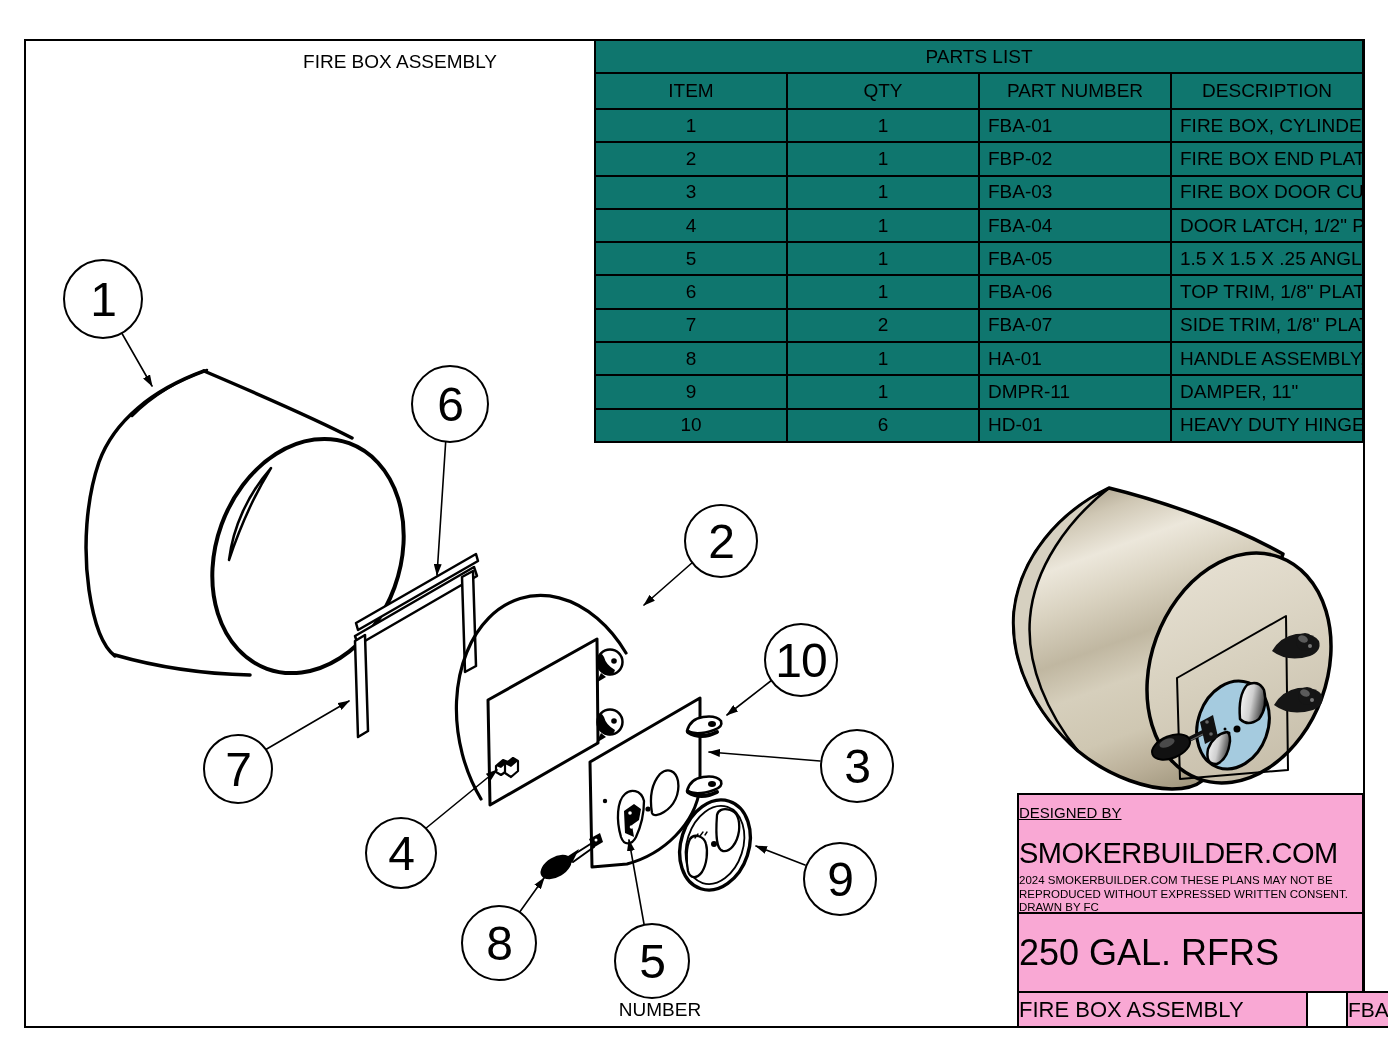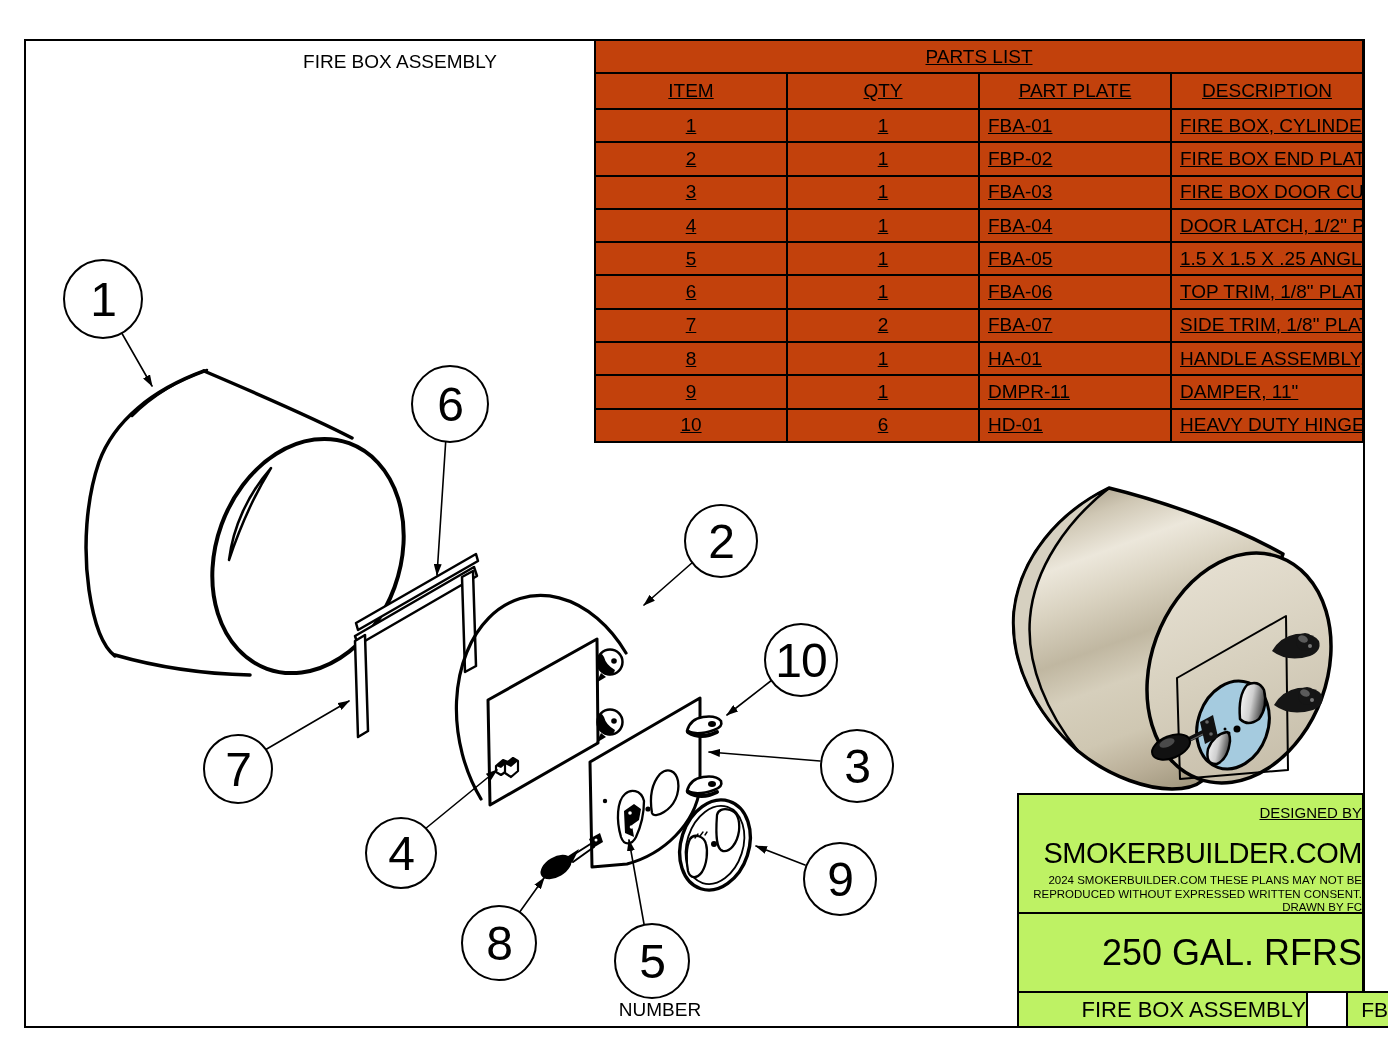--- a/index.html
+++ b/index.html
@@ -7,32 +7,32 @@
        font-family:"Liberation Sans", sans-serif;color:#000;}
   .sheet{position:absolute;inset:0;}
   svg.art{position:absolute;left:0;top:0;z-index:1;}
   .border-rect{position:absolute;left:24px;top:39px;width:1337px;height:985px;
        border:2px solid #000;z-index:2;}
   .view-title{position:absolute;left:227px;top:51px;width:270px;text-align:right;
        font-size:19px;z-index:3;}
   .scale-label{position:absolute;left:600px;top:999px;width:120px;text-align:center;
        font-size:19px;z-index:3;}
   table.parts{position:absolute;left:594px;top:39px;width:770px;z-index:3;
-       border-collapse:collapse;table-layout:fixed;background:#c2410c;text-decoration:underline;}
+       border-collapse:collapse;table-layout:fixed;background:#0f766e;}
   table.parts td,table.parts th{border:2px solid #000;font-size:19px;font-weight:normal;
        padding:0 0 0 0;overflow:hidden;white-space:nowrap;}
   td.t-title{height:31px;text-align:center;font-size:20px;}
   tr.hdr th{height:34px;text-align:center;}
   tr.prow td{height:31.3px;}
   .c-item,.c-qty{text-align:center;}
   .c-part,.c-desc{text-align:left;padding-left:8px !important;}
   .balloon{position:absolute;z-index:4;border:2px solid #000;border-radius:50%;
        background:#fff;display:flex;align-items:center;justify-content:center;
        font-size:48px;letter-spacing:-1px;}
-  .tb{position:absolute;border:2px solid #000;z-index:3;background:#bef264;text-align:right;}
+  .tb{position:absolute;border:2px solid #000;z-index:3;background:#f9a8d4;text-align:left;}
   .tb1{left:1017px;top:793px;width:343px;height:117px;}
   .designed-by{margin-top:9px;font-size:15px;text-decoration:underline;}
   .company{margin-top:16px;font-size:29px;letter-spacing:-0.5px;}
   .copyright{margin-top:4px;font-size:11.5px;line-height:13.5px;}
   .tb2{left:1017px;top:912px;width:343px;height:77px;line-height:77px;font-size:36px;}
   .tb3{left:1017px;top:991px;width:287px;height:33px;line-height:33px;font-size:22px;}
   .tb4{left:1346px;top:991px;width:54px;height:33px;line-height:33px;font-size:21px;}
 </style>
 </head>
 <body>
@@ -210,21 +210,21 @@
 <div class="scale-label">NUMBER</div>
 
 <table class="parts">
   <tbody>
   <tr>
           <td class="t-title" colspan="4">PARTS LIST</td>
         </tr>
   <tr class="hdr">
     <th style="width:76px">ITEM</th>
     <th style="width:79px">QTY</th>
-    <th style="width:229px">PART PLATE</th>
+    <th style="width:229px">PART NUMBER</th>
     <th style="width:383px">DESCRIPTION</th>
   </tr>
   <tr class="prow">
           <td class="c-item">1</td>
           <td class="c-qty">1</td>
           <td class="c-part">FBA-01</td>
           <td class="c-desc">FIRE BOX, CYLINDER</td>
         </tr>
   <tr class="prow">
           <td class="c-item">2</td>

